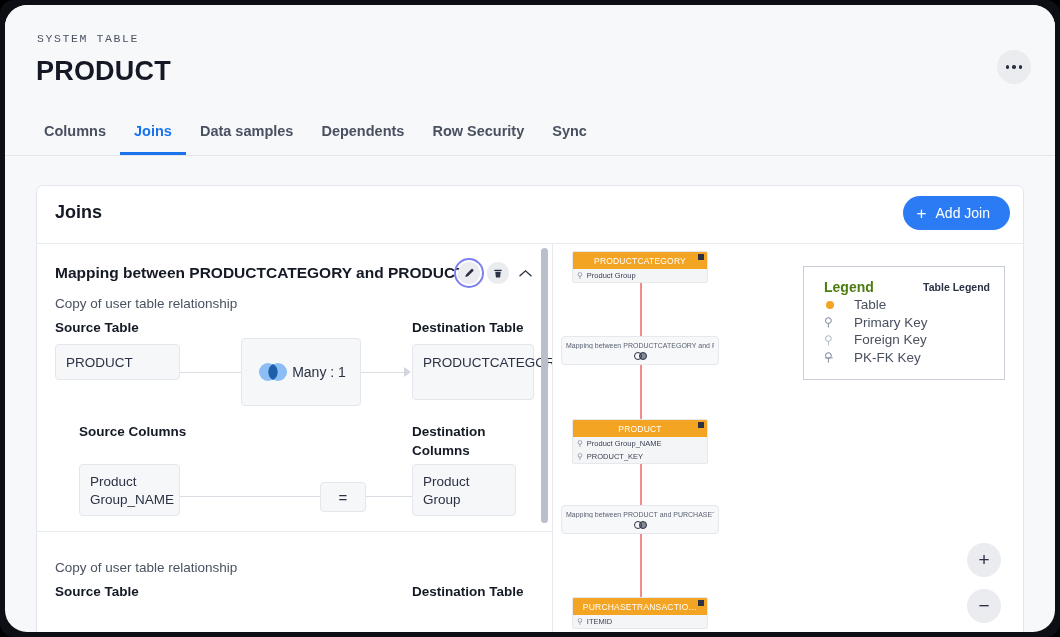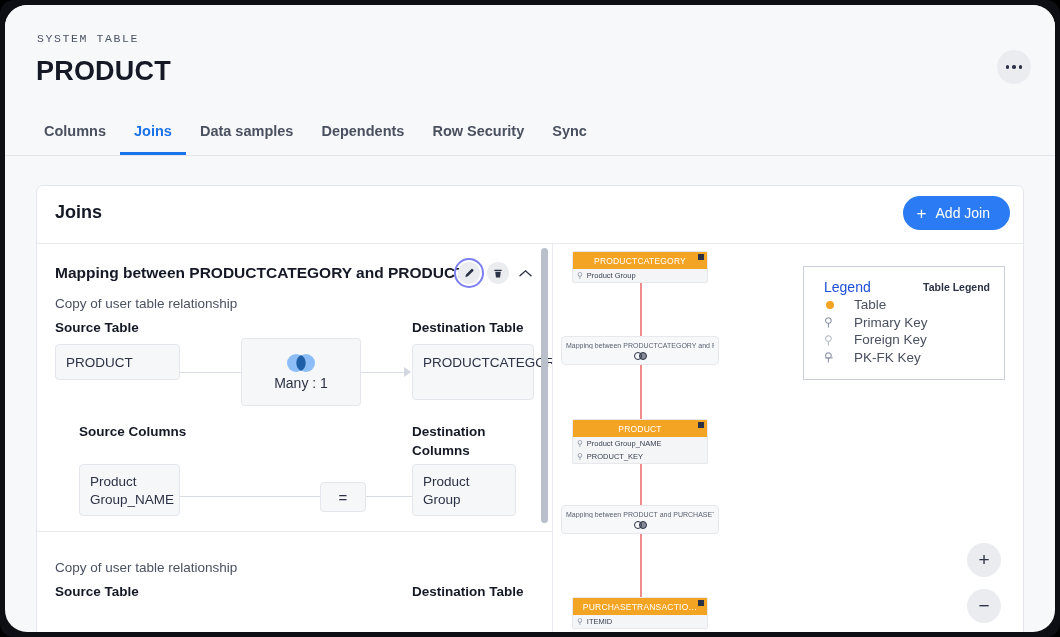--- a/index.html
+++ b/index.html
@@ -143,21 +143,21 @@
     font-size: 13.5px; color: #2b3245;
     display: flex; align-items: center;
     padding: 0 10px;
   }
   .src-box { left: 0; top: 24px; width: 125px; height: 36px; }
   .dst-box { left: 357px; top: 24px; width: 122px; height: 56px; line-height: 18px; display: block; padding-top: 9px; }
   .venn-box {
     position: absolute; left: 186px; top: 18px;
     width: 120px; height: 68px;
     background: #f6f7f9; border: 1px solid #e3e6ec; border-radius: 4px;
-    display: flex; flex-direction: column; align-items: center; justify-content: center;
+    display: flex; align-items: center; justify-content: center;
     gap: 2px;
   }
   .venn-label { font-size: 14px; color: #2b3245; }
   .line { position: absolute; height: 1px; background: #d9dde4; }
   .l1 { left: 125px; top: 52px; width: 61px; }
   .l2 { left: 306px; top: 52px; width: 46px; }
   .arrowhead {
     position: absolute; left: 349px; top: 47px;
     width: 0; height: 0;
     border-top: 5px solid transparent;
@@ -262,21 +262,21 @@
   .mini-venn span:last-child { right: 0; background: rgba(43,50,69,.55); }
 
   .legend {
     position: absolute; left: 250px; top: 22px;
     width: 202px;
     background: #fff;
     border: 1px solid #c9ced8;
     padding: 11px 14px 13px 20px;
   }
   .legend-head { position: relative; height: 18px; }
-  .legend-title { font-size: 14px; font-weight: normal; color: #1d4ed8; }
+  .legend-title { font-size: 14px; font-weight: bold; color: #4d7c0f; }
   .hide-legend {
     position: absolute; right: 0; top: 3px;
     font-size: 10.5px; font-weight: bold; color: #2b3245; cursor: pointer;
   }
   .legend-row { display: flex; align-items: center; height: 17.5px; }
   .legend-icon { width: 30px; text-align: left; font-size: 12px; color: #8a93a5; line-height: 1; }
   .legend-dot { display: inline-block; width: 8px; height: 8px; border-radius: 50%; background: #f4a423; margin-left: 2px; }
   .legend-text { font-size: 13.5px; color: #49505f; }
 
   .zoom-ctrl {

